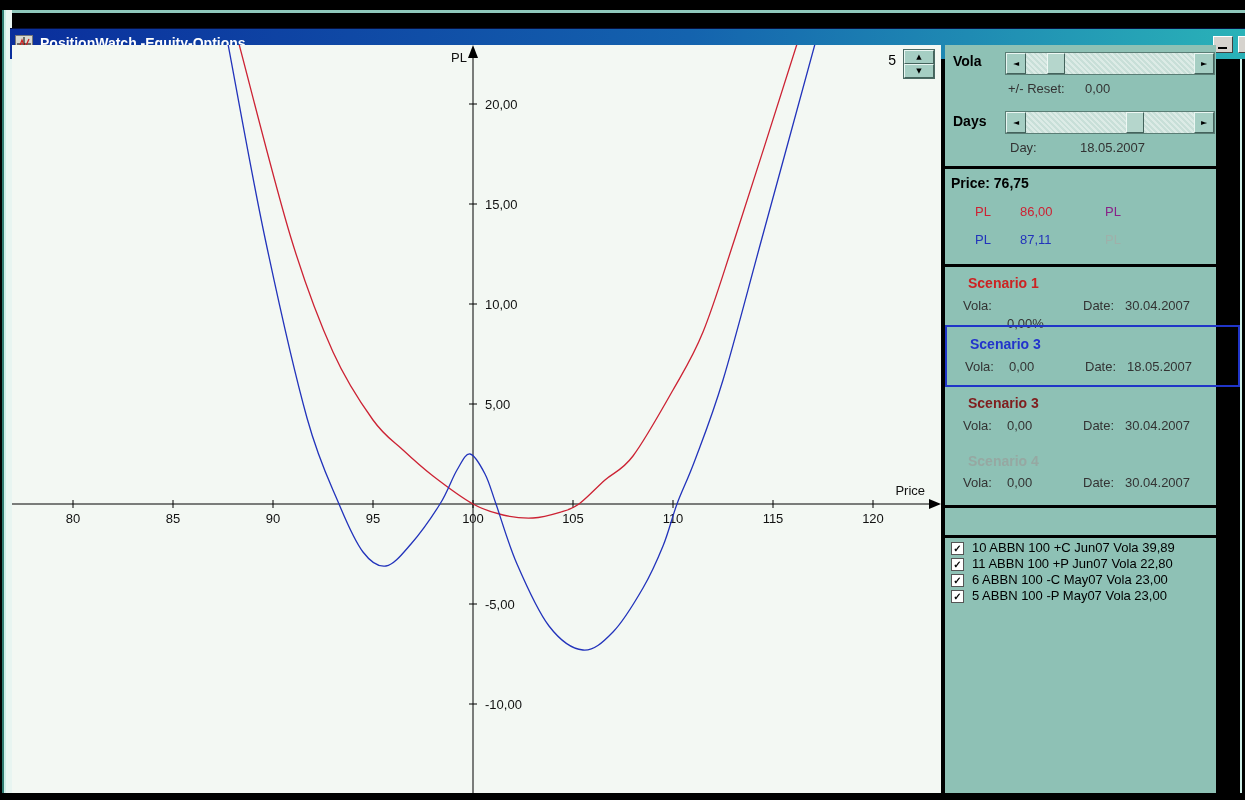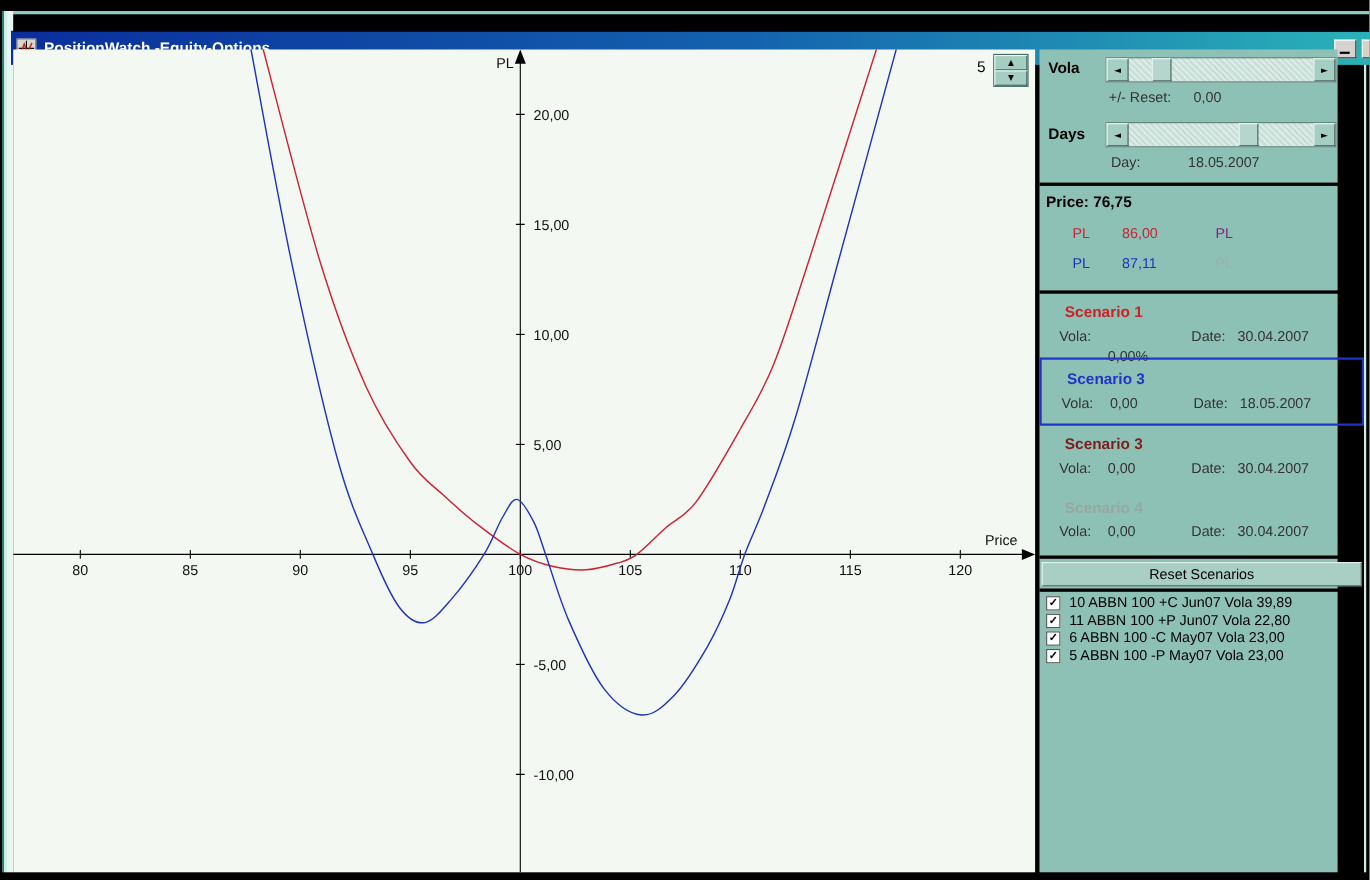--- a/index.html
+++ b/index.html
@@ -207,21 +207,20 @@
         <div class="sc-row">
           <span class="sc-lab" style="left: 18px; top: 24px;">Vola:</span>
           <span class="sc-lab" style="left: 62px; top: 24px;">0,00</span>
           <span class="sc-lab" style="left: 138px; top: 24px;">Date:</span>
           <span class="sc-lab" style="left: 180px; top: 24px;">30.04.2007</span>
         </div>
       </div>
     </div>
 
   <div class="hdiv" style="top:460px;"></div>
-  <div class="reset-btn">Reset Scenarios</div>
   <div class="hdiv" style="top:490px;"></div>
 
   <div id="positions">
       <div class="pos-row" style="top: 495px;">
         <span class="cb">✓</span>
         <span class="pos-label">10 ABBN 100 +C Jun07 Vola 39,89</span>
       </div>
       <div class="pos-row" style="top: 511px;">
         <span class="cb">✓</span>
         <span class="pos-label">11 ABBN 100 +P Jun07 Vola 22,80</span>

